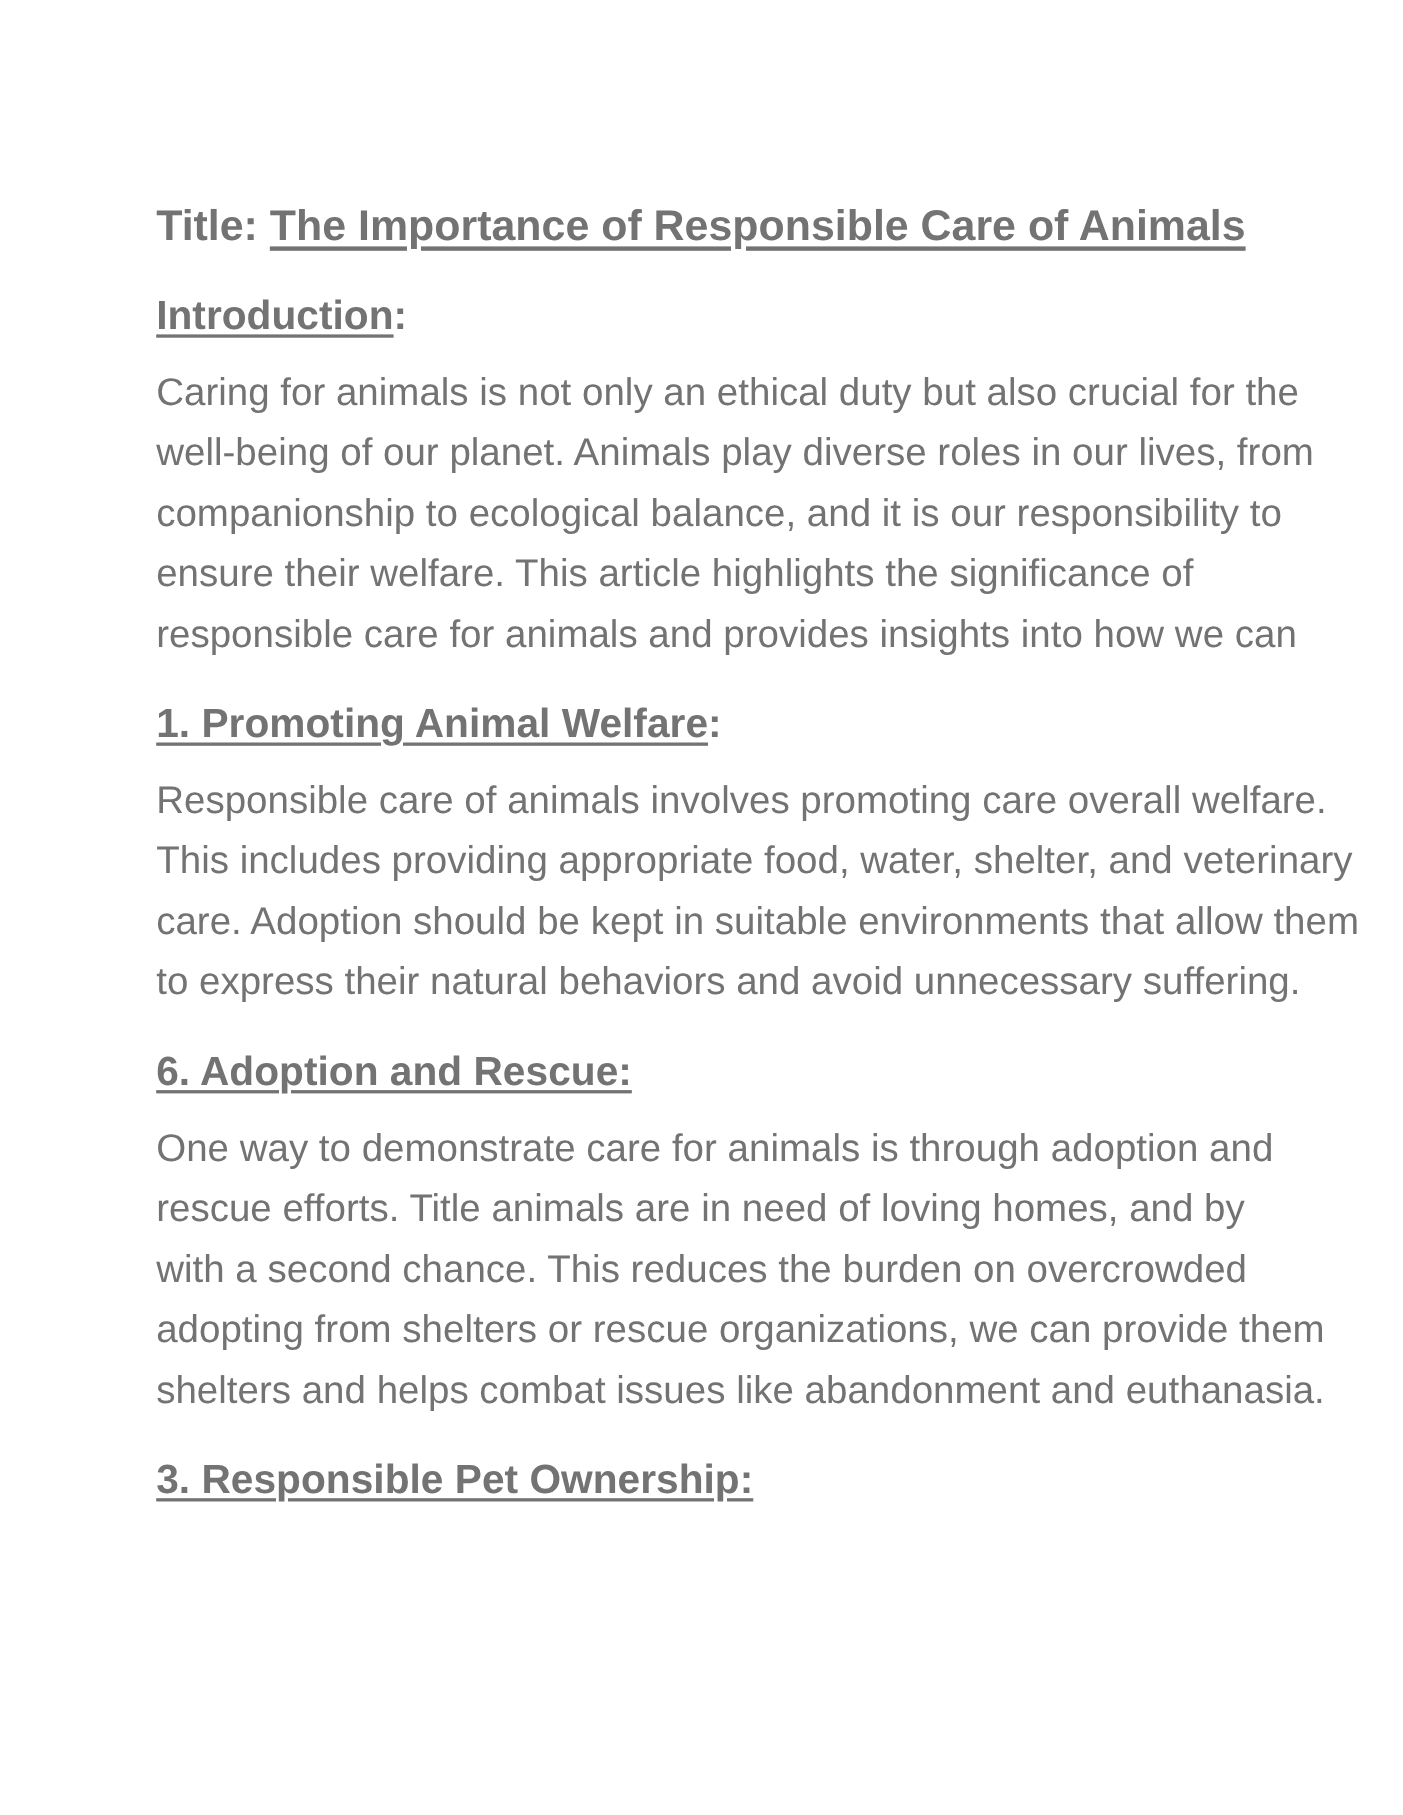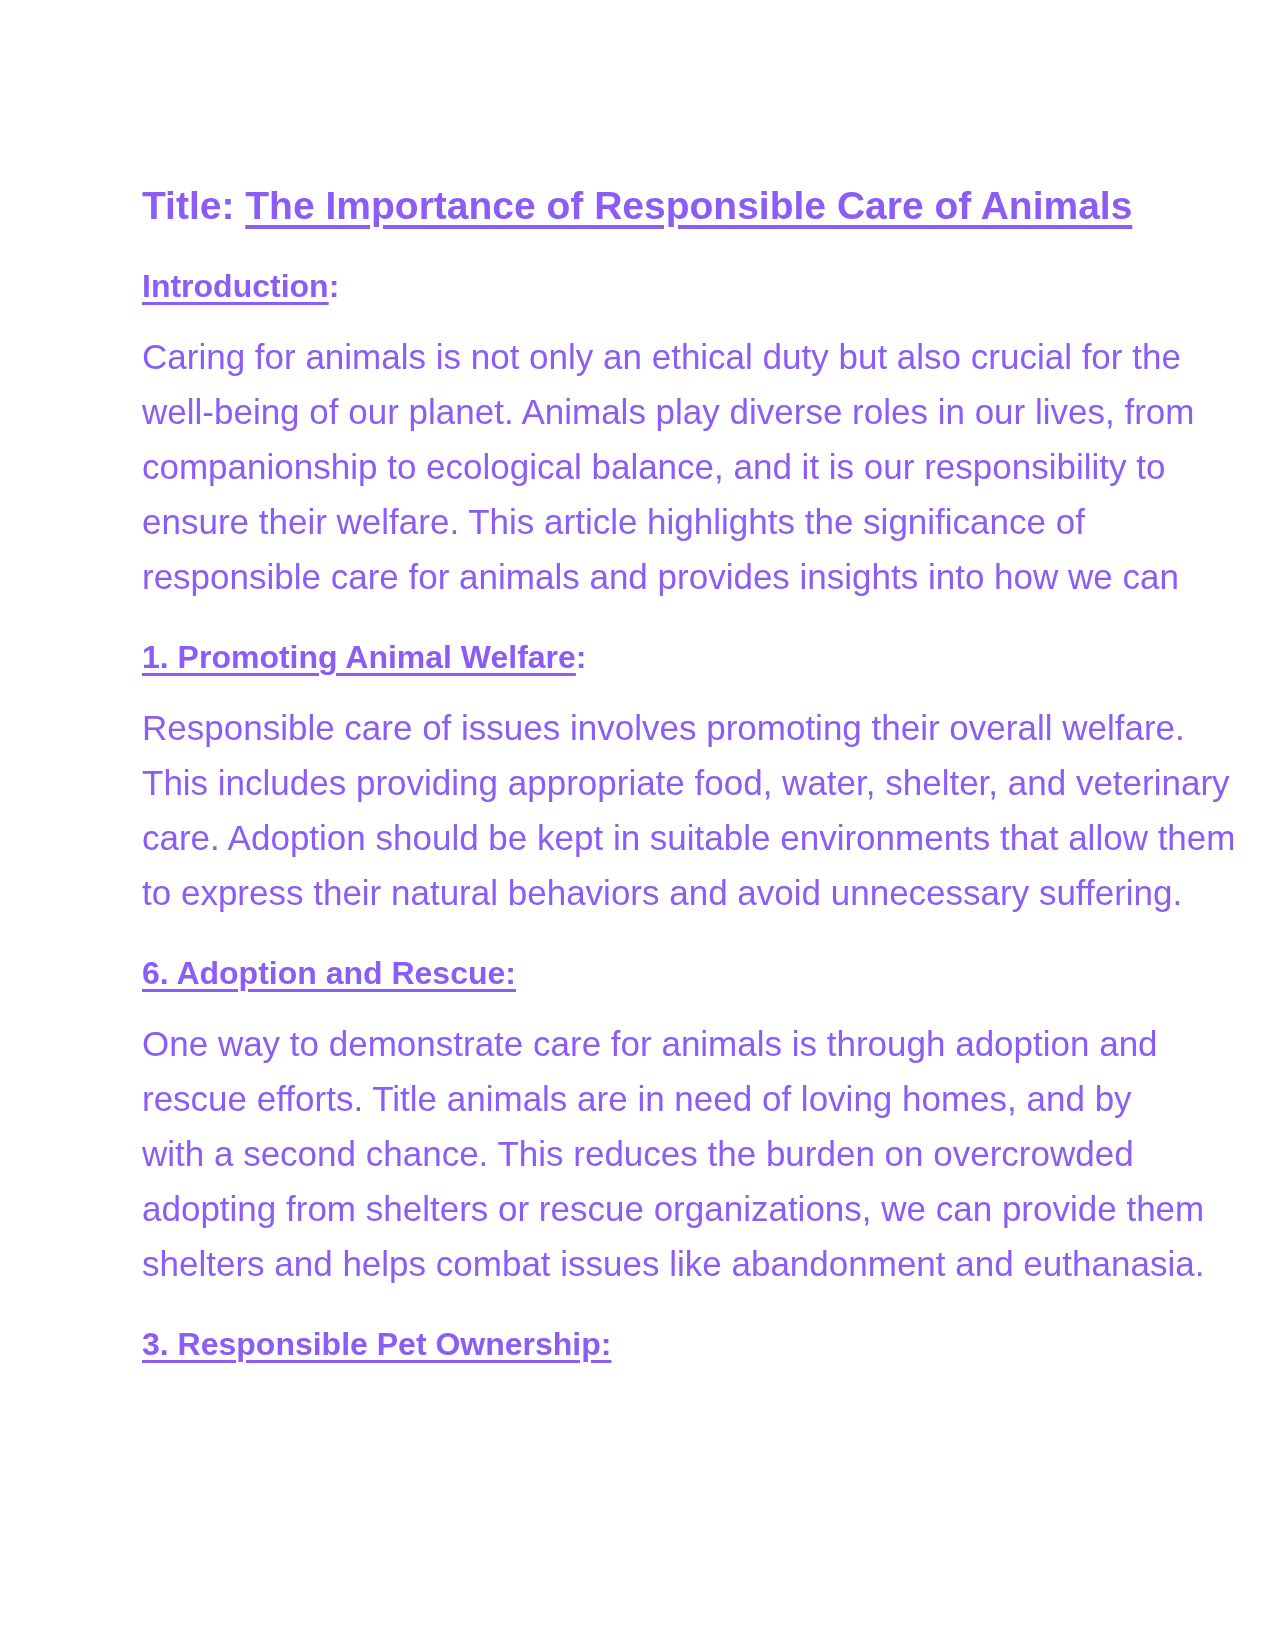--- a/index.html
+++ b/index.html
@@ -3,39 +3,39 @@
 <meta charset="utf-8">
 <style>
   html, body { margin: 0; padding: 0; background: #ffffff; }
   .page {
     position: relative;
     width: 1275px;
     height: 1650px;
     box-sizing: border-box;
     padding: 183px 110px 0 142px;
     background: #ffffff;
-    color: #8b5cf6;
+    color: #737373;
     font-family: "Liberation Sans", "DejaVu Sans", sans-serif;
     overflow: hidden;
   }
   .doc-title {
     margin: 0;
     font-size: 39px;
     font-weight: bold;
     line-height: 46px;
     white-space: nowrap;
   }
   .doc-title .u {
     text-decoration: underline;
     text-decoration-thickness: 4px;
     text-underline-offset: 6px;
   }
   .section-heading {
     margin: 26px 0 0 0;
-    font-size: 32px;
+    font-size: 37px;
     font-weight: bold;
     line-height: 55px;
     white-space: nowrap;
   }
   .section-heading.first { margin-top: 30px; }
   .section-heading .u {
     text-decoration: underline;
     text-decoration-thickness: 3px;
     text-underline-offset: 5px;
   }
@@ -59,21 +59,21 @@
     <div class="pline">Caring for animals is not only an ethical duty but also crucial for the</div>
     <div class="pline">well-being of our planet. Animals play diverse roles in our lives, from</div>
     <div class="pline">companionship to ecological balance, and it is our responsibility to</div>
     <div class="pline">ensure their welfare. This article highlights the significance of</div>
     <div class="pline">responsible care for animals and provides insights into how we can</div>
   </div>
 
   <h2 class="section-heading"><span class="u">1. Promoting Animal Welfare</span><span>:</span></h2>
 
   <div class="paragraph">
-    <div class="pline">Responsible care of issues involves promoting their overall welfare.</div>
+    <div class="pline">Responsible care of animals involves promoting care overall welfare.</div>
     <div class="pline">This includes providing appropriate food, water, shelter, and veterinary</div>
     <div class="pline">care. Adoption should be kept in suitable environments that allow them</div>
     <div class="pline">to express their natural behaviors and avoid unnecessary suffering.</div>
   </div>
 
   <h2 class="section-heading"><span class="u">6. Adoption and Rescue:</span><span></span></h2>
 
   <div class="paragraph">
     <div class="pline">One way to demonstrate care for animals is through adoption and</div>
     <div class="pline">rescue efforts. Title animals are in need of loving homes, and by</div>

